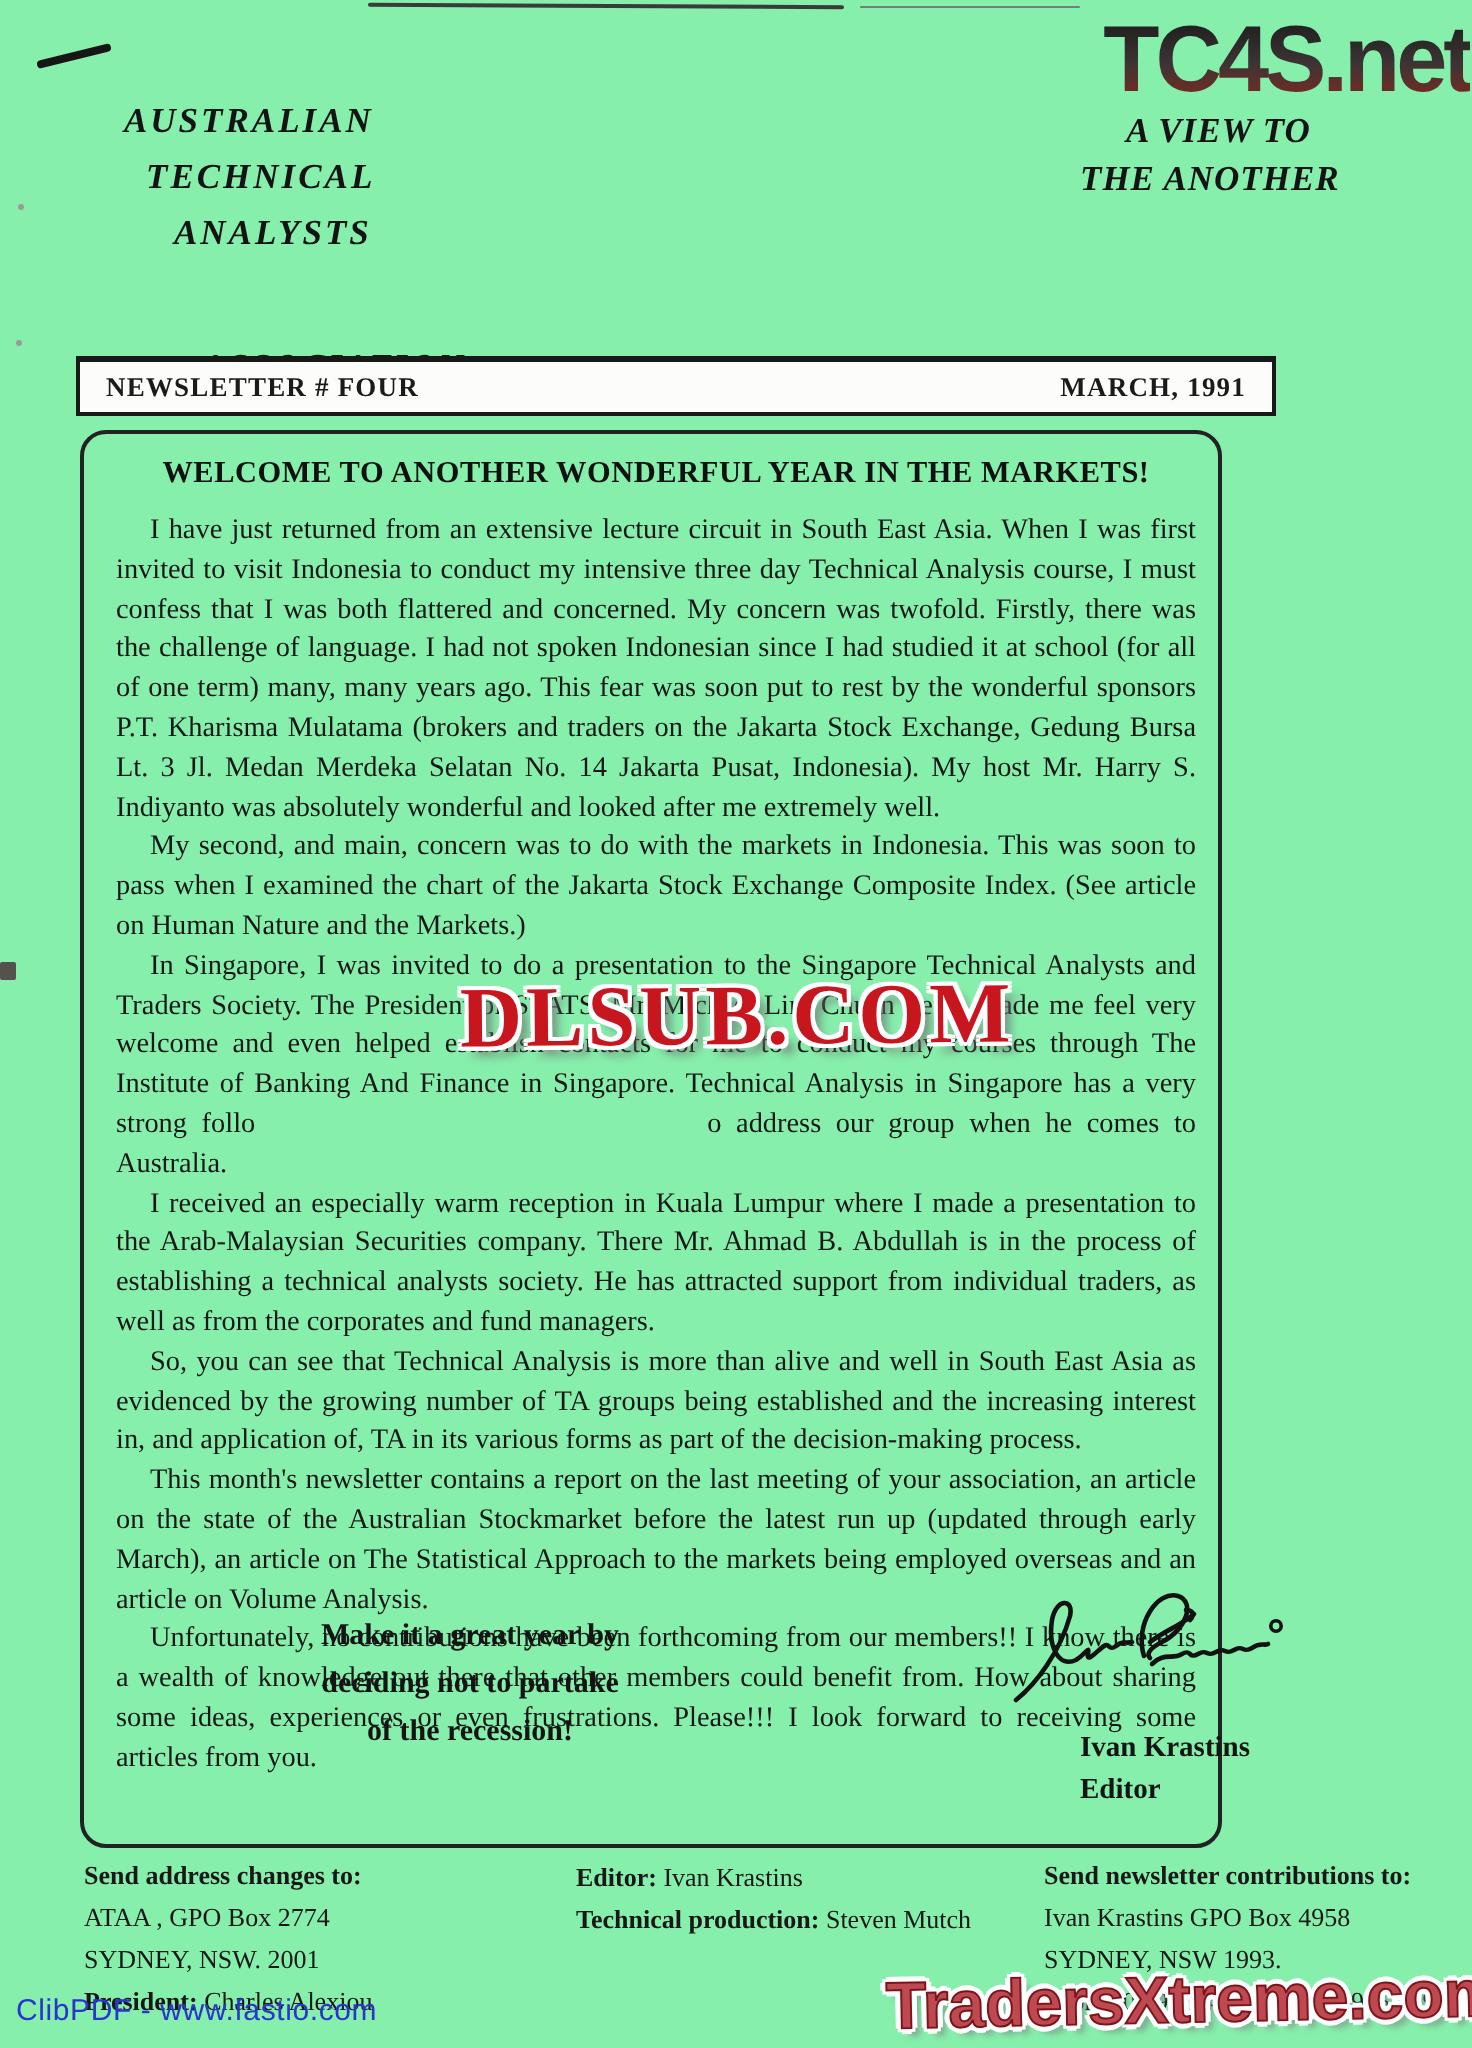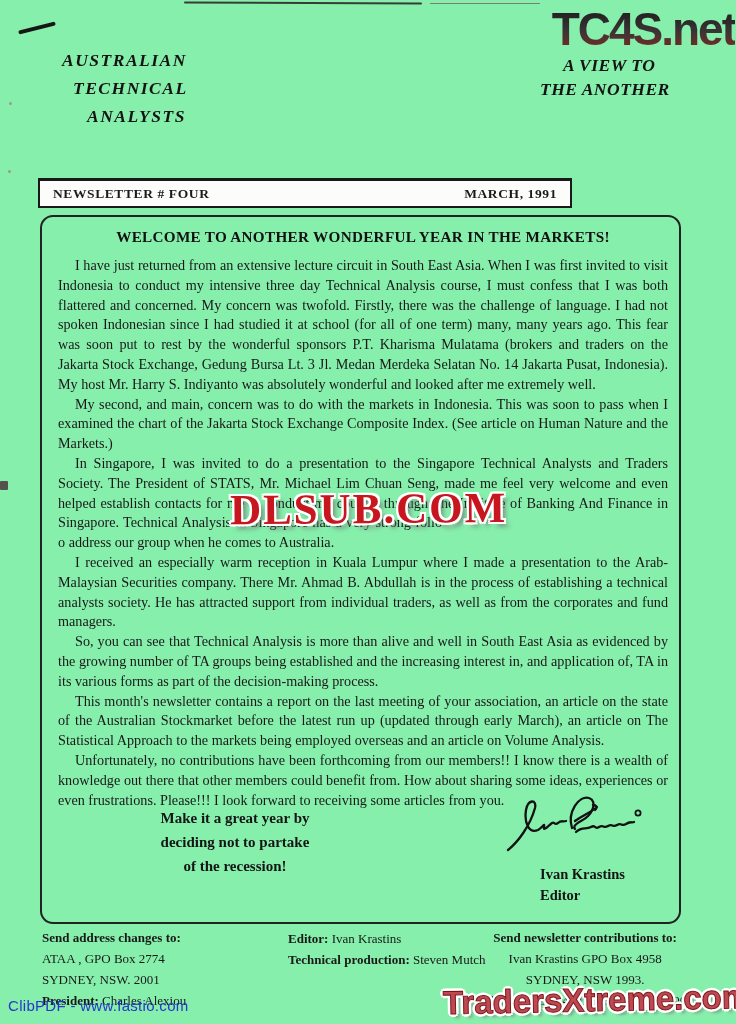--- a/index.html
+++ b/index.html
@@ -18,28 +18,28 @@
   .org-line{font-style:italic; font-weight:bold; font-size:17.5px; letter-spacing:1.5px; color:#141414;}
   .tagline{font-style:italic; font-weight:bold; font-size:17.5px; letter-spacing:.5px; color:#141414;}
   .wm-tc4s{
     font-family:"Liberation Sans", sans-serif; font-weight:bold; font-size:46px; letter-spacing:-2px;
     background:linear-gradient(180deg,#1e1e1e 15%,#3c3434 55%,#7c2a23 88%,#873026);
     -webkit-background-clip:text; background-clip:text; color:transparent;
     transform:scaleY(1.02);
   }
   
   .header-bar{
-    left:38px; top:178px; width:534px; height:30px; box-sizing:border-box;
+    left:38px; top:178px; width:600px; height:30px; box-sizing:border-box;
     border:2px solid #191919; border-top-width:3px;
     display:flex; justify-content:space-between; align-items:center; padding:0 13px;
     font-weight:bold; font-size:13.5px; letter-spacing:.6px; background:#fcfcfa;
   }
   
   .article-box{
-    left:40px; top:215px; width:641px; height:709px; box-sizing:border-box;
+    left:40px; top:215px; width:571px; height:709px; box-sizing:border-box;
     border:2px solid #222; border-radius:13px;
     padding:9px 11px 0 16px; background:transparent;
   }
   .article-title{text-align:center; font-weight:bold; font-size:15.2px; letter-spacing:.3px; margin:2px 0 10px 0; color:#111;}
   .article-text p{margin:0; font-size:14.2px; line-height:19.8px; text-align:justify; text-indent:17px; color:#181818;}
   .gap-spacer{display:inline-block; width:226px; height:1px;}
   .closing{left:100px; top:806px; width:270px; text-align:center; font-weight:bold; font-size:15px; line-height:24px; color:#141414;}
   .signer{left:540px; top:864px; font-weight:bold; font-size:14.5px; line-height:21px; color:#141414;}
   
   .wm-dlsub{
@@ -122,21 +122,21 @@
     <div>ATAA , GPO Box 2774</div>
     <div>SYDNEY, NSW. 2001</div>
     <div><b>President:</b><span> Charles Alexiou</span></div>
   </div>
 
   <div class="abs footer-col" style="left:288px; top:928px;">
     <div><b>Editor:</b><span> Ivan Krastins</span></div>
     <div><b>Technical production:</b><span> Steven Mutch</span></div>
   </div>
 
-  <div class="abs footer-col" style="left:484px; top:927px;text-align:center;">
+  <div class="abs footer-col" style="left:522px; top:927px;">
     <div><b>Send newsletter contributions to:</b></div>
     <div>Ivan Krastins GPO Box 4958</div>
     <div>SYDNEY, NSW 1993.</div>
     <div>Phone: 02 925 4991 Fax : 02 925 0090</div>
   </div>
 
   <div class="abs wm-dlsub">DLSUB.COM</div>
   <div class="abs wm-traders">TradersXtreme.com</div>
   <div class="abs clibpdf">ClibPDF - www.fastio.com</div>
 

